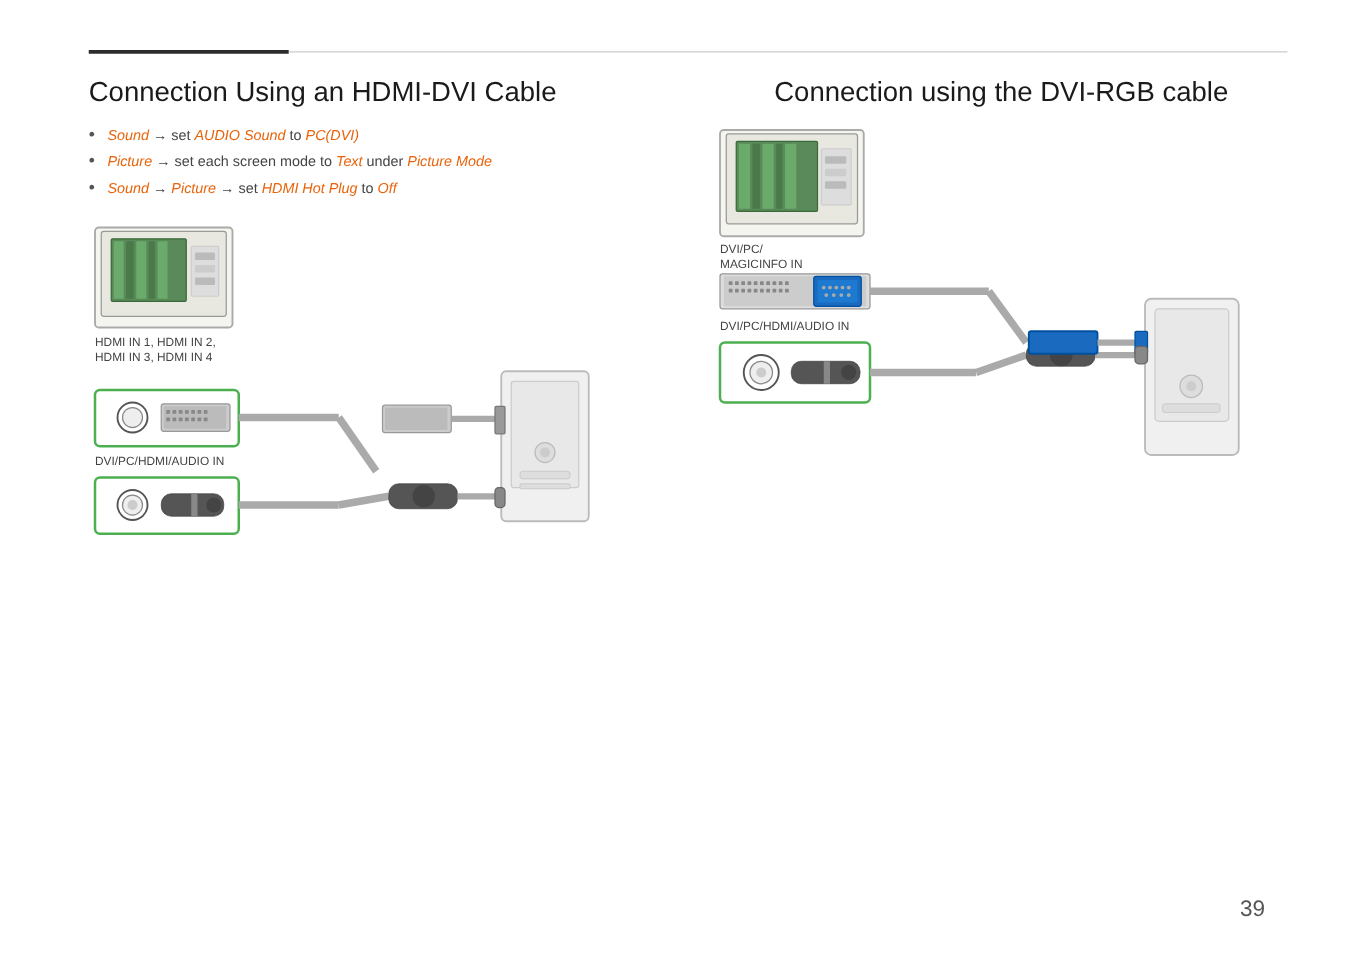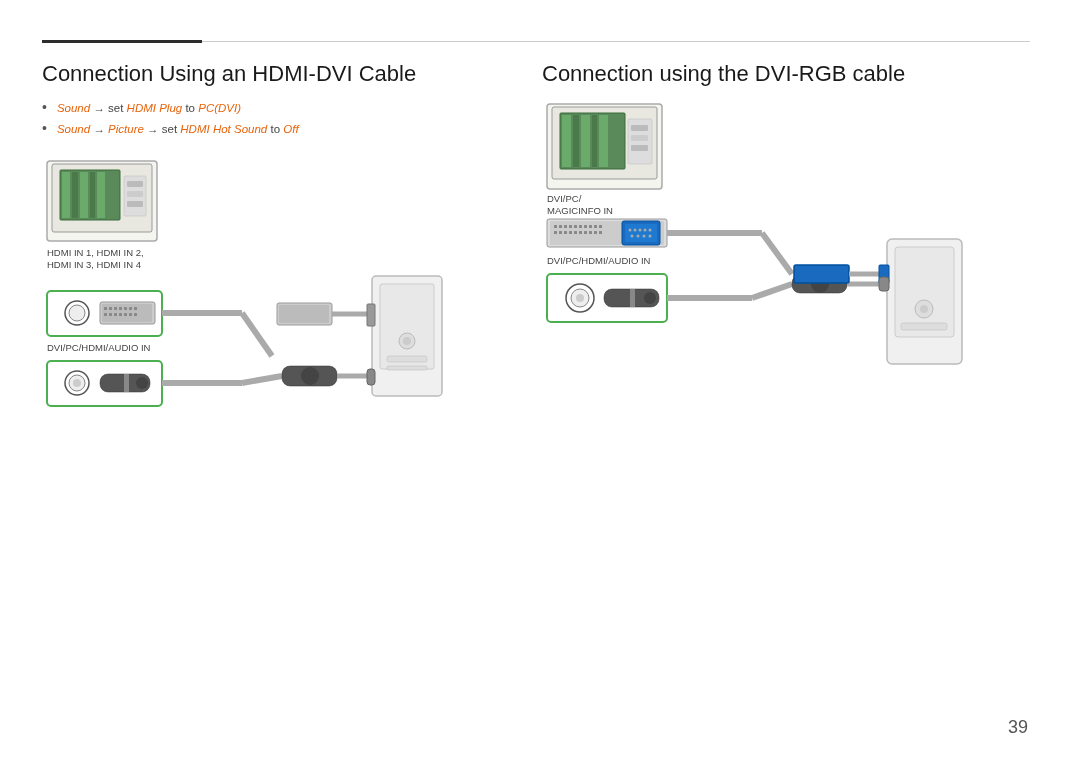--- a/index.html
+++ b/index.html
@@ -10,21 +10,21 @@
       font-family: 'Arial', sans-serif;
       font-size: 13px;
       color: #333;
       overflow: hidden;
       position: relative;
     }
 
     .page-container {
       width: 1080px;
       height: 763px;
-      padding: 40px 50px 30px 42px;
+      padding: 40px 50px 30px 71px;
       position: relative;
     }
 
     
     .top-lines {
       display: flex;
       align-items: center;
       margin-bottom: 18px;
       gap: 0;
     }
@@ -45,20 +45,21 @@
       gap: 40px;
     }
 
     .left-col {
       width: 460px;
       flex-shrink: 0;
     }
 
     .right-col {
       flex: 1;
+      text-align: center;
     }
 
     .section-title {
       font-size: 22px;
       font-weight: 300;
       color: #1a1a1a;
       margin-bottom: 12px;
       line-height: 1.2;
     }
 
@@ -88,21 +89,21 @@
       color: #555;
       font-size: 14px;
     }
 
     .link-orange { color: #e8630a; font-style: italic; }
 
     
     .page-number {
       position: absolute;
       bottom: 25px;
-      right: 52px;
+      right: 68px;
       font-size: 18px;
       color: #555;
       margin-left: 24px;
     }
 
     
     .left-diagram-svg {
       margin-top: 5px;
     }
 
@@ -124,33 +125,43 @@
 
     <div class="left-col">
       <h2 class="section-title">Connection Using an HDMI-DVI Cable</h2>
 
       <ul class="bullet-list">
         <li>
           <span></span>
           <span>
             <span class="link-orange">Sound</span>
             <span> → set </span>
-            <span class="link-orange">HDMI Plug</span>
+            <span class="link-orange">AUDIO Sound</span>
             <span> to </span>
             <span class="link-orange">PC(DVI)</span>
+          </span>
+        </li>
+        <li>
+          <span></span>
+          <span>
+            <span class="link-orange">Picture</span>
+            <span> → set each screen mode to </span>
+            <span class="link-orange">Text</span>
+            <span> under </span>
+            <span class="link-orange">Picture Mode</span>
           </span>
         </li>
         <li>
           <span></span>
           <span>
             <span class="link-orange">Sound</span>
             <span> → </span>
             <span class="link-orange">Picture</span>
             <span> → set </span>
-            <span class="link-orange">HDMI Hot Sound</span>
+            <span class="link-orange">HDMI Hot Plug</span>
             <span> to </span>
             <span class="link-orange">Off</span>
           </span>
         </li>
       </ul>
 
       <div class="left-diagram-svg">
         <svg width="420" height="280" viewBox="0 0 420 280">
 
           <rect x="5" y="5" width="110" height="80" rx="3" fill="#f5f5f0" stroke="#aaa" stroke-width="1.5"></rect>

